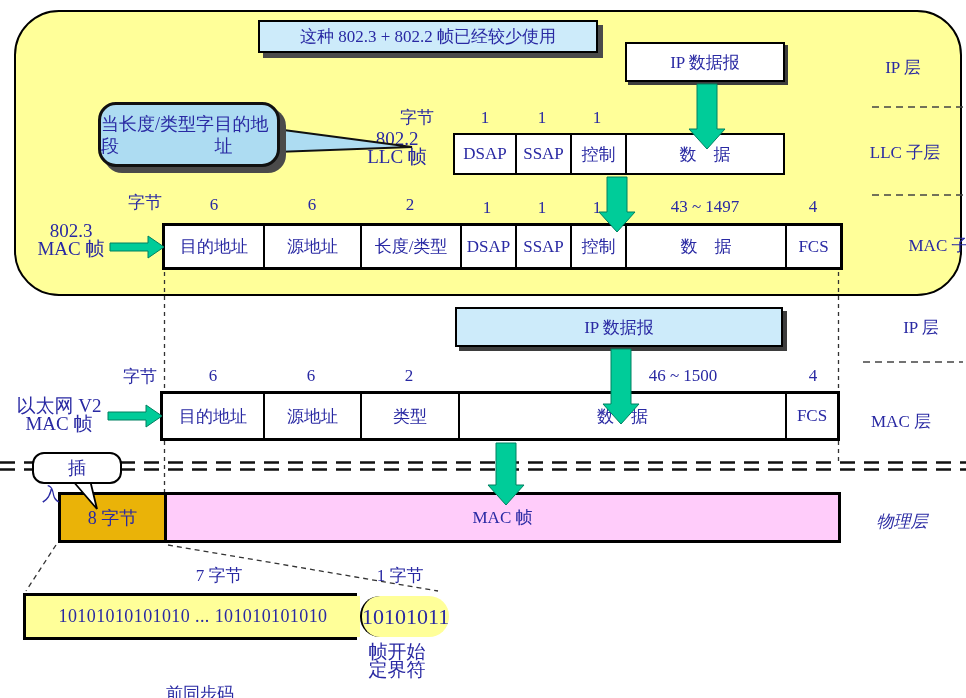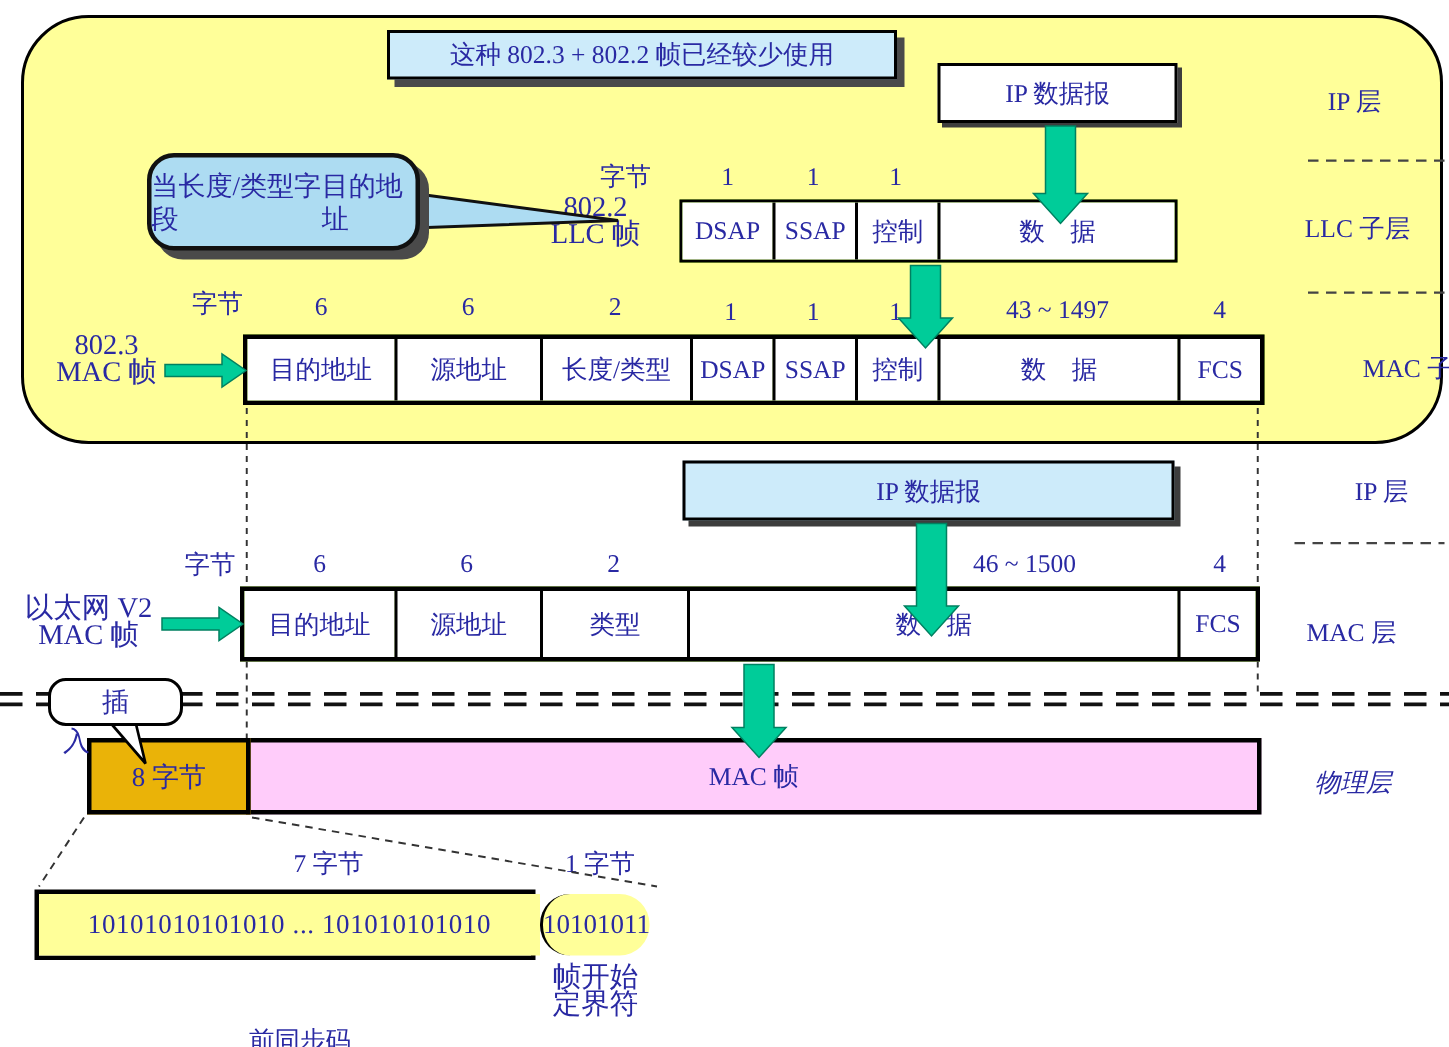--- a/index.html
+++ b/index.html
@@ -153,21 +153,21 @@
   <div class="pinkbox">
     <span>MAC 帧</span>
   </div>
   <div class="c lbl" style="left:902px;top:512px;font-style:italic;">物理层</div>
 
   <div class="c lbl" style="left:219px;top:566px;">7 字节</div>
   <div class="c lbl" style="left:400px;top:566px;">1 字节</div>
 
   <div class="preamble">
     <div class="pcell" style="flex:0 0 334px;">10101010101010 ... 101010101010</div>
-    <div class="pcell" style="flex:1;font-size:18px;border-radius:20px;">10101011</div>
+    <div class="pcell" style="flex:1;font-size:22px;border-radius:20px;">10101011</div>
   </div>
 
   <div class="c lbl" style="left:200px;top:684px;">前同步码</div>
   <div class="c two-line" style="left:397px;top:643px;transform:translateX(-50%);">
     <div>帧开始</div>
     <div>定界符</div>
   </div>
 
   <svg class="svg-overlay" width="966" height="698" viewBox="0 0 966 698">
 

